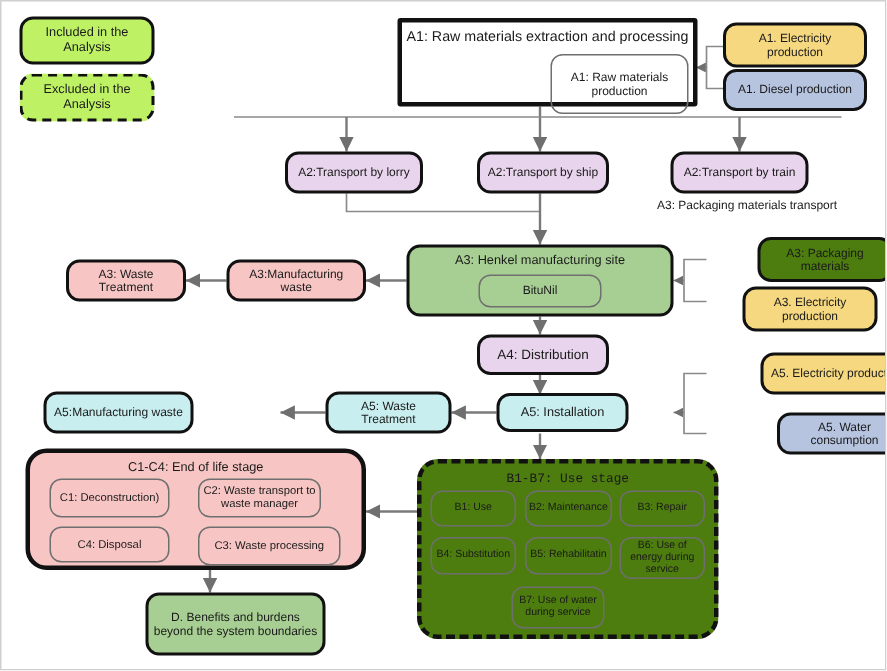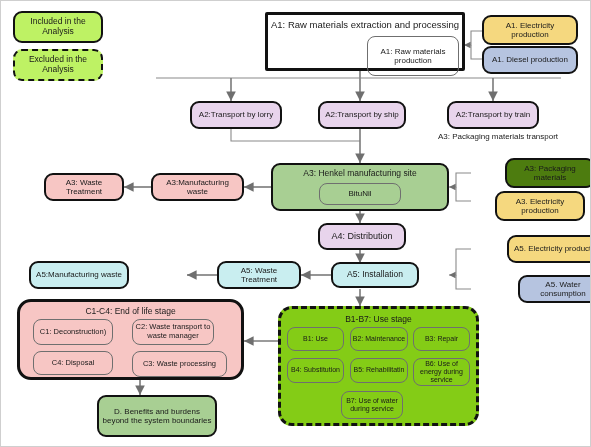--- a/index.html
+++ b/index.html
@@ -13,21 +13,21 @@
   .sq{border-radius:0;}
   .legend{background:#bef264;font-size:8.5px;}
   .legend.dashed{border-style:dashed;border-width:2px;}
   .purple{background:#e8d4ec;}
   .pink{background:#f7c6c4;}
   .green{background:#a8cf93;}
   .cyan{background:#c9eef0;}
   .yellow{background:#f5d87f;}
   .blueb{background:#b6c4e0;}
   .gray{background:#4d7c0f;margin-left:10px;}
-  .bluegray{background:#84cc16;}
+  .bluegray{background:#4d7c0f;font-family:Liberation Mono, monospace;}
   .inner{position:absolute;box-sizing:border-box;border:1.3px solid #6f6f6f;
          border-radius:8px;display:flex;align-items:center;justify-content:center;
          text-align:center;line-height:1.15;background:transparent;color:#1a1a1a;z-index:6;}
   .grp{position:absolute;box-sizing:border-box;border:3px solid #111;border-radius:14px;z-index:4;}
   .grp.dash{border-style:dashed;}
   .grp-title{position:absolute;width:100%;text-align:center;color:#1a1a1a;}
   .cap{position:absolute;color:#1a1a1a;z-index:6;white-space:nowrap;}
   svg.wires{position:absolute;left:0;top:0;width:591px;height:447px;z-index:1;}
   .ln{stroke:#8a8a8a;stroke-width:1.1;fill:none;}
   .lnd{stroke:#7a7a7a;stroke-width:1.6;fill:none;}

